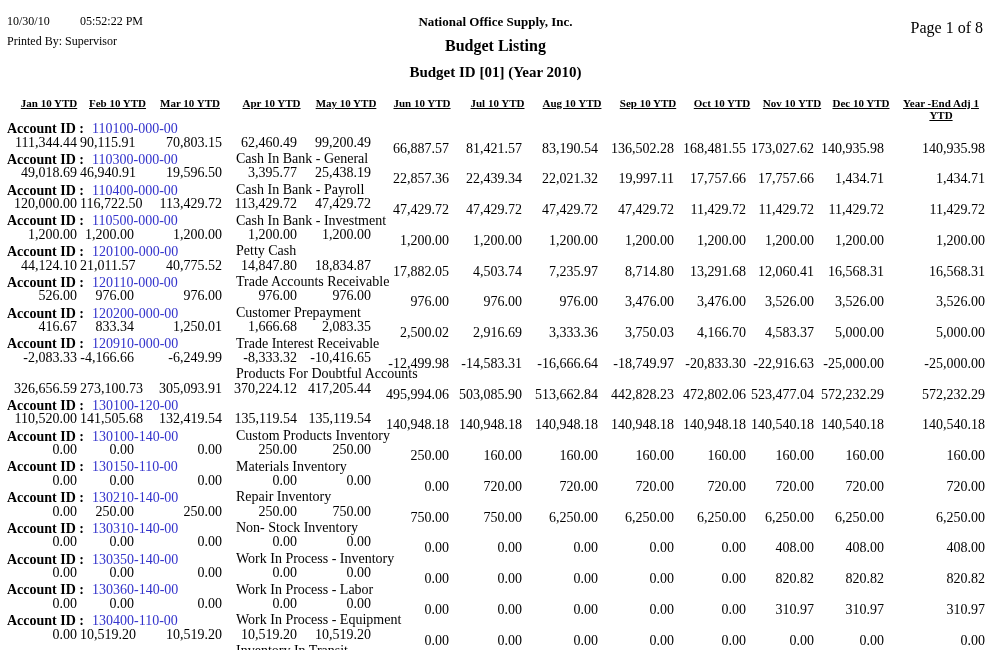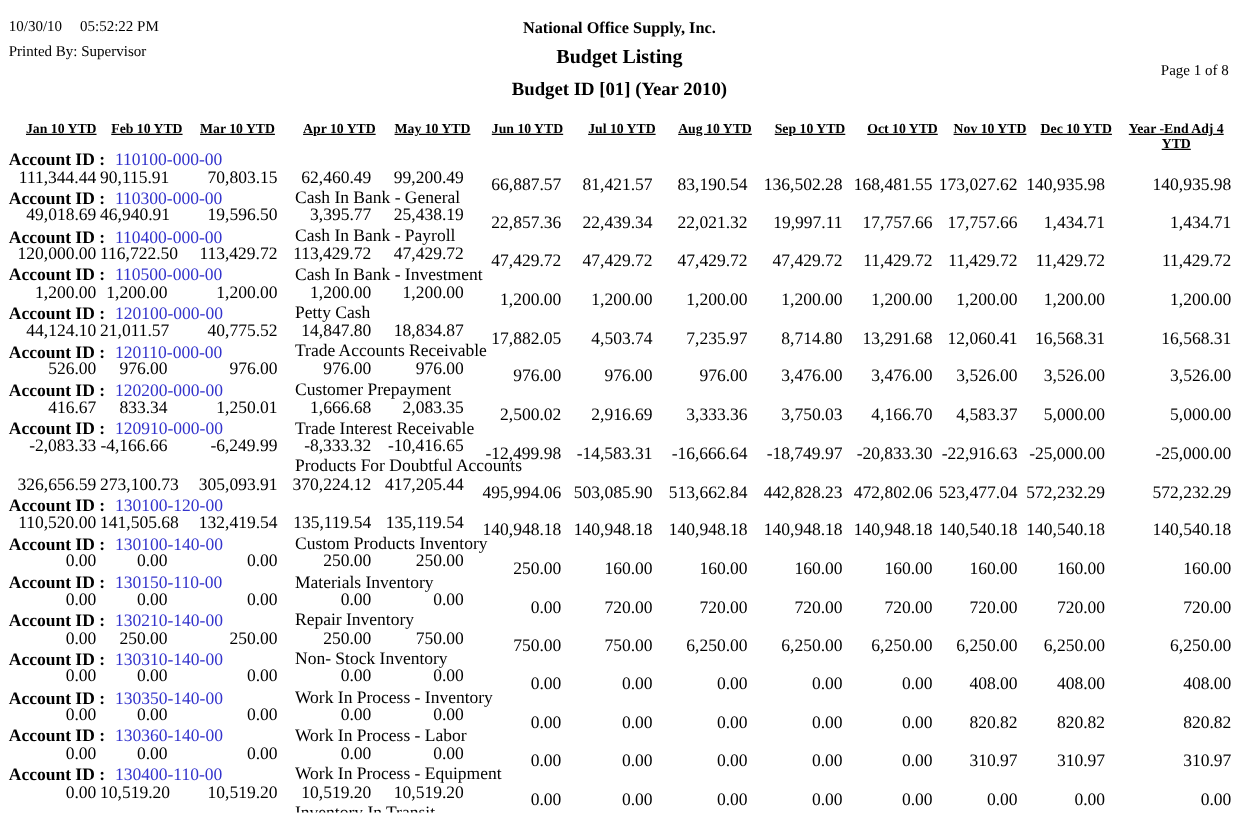--- a/index.html
+++ b/index.html
@@ -7,23 +7,23 @@
     width: 991px; height: 650px;
     background: #ffffff;
     font-family: "Liberation Serif", "DejaVu Serif", serif;
     color: #000000;
   }
   .report { position: relative; width: 991px; height: 650px; overflow: hidden; background: #fff; }
 
   
   .meta { font-size: 12px; white-space: nowrap; }
   .hdr-date      { position: absolute; top: 14px; left: 7px; }
-  .hdr-time      { position: absolute; top: 14px; left: 64px; }
+  .hdr-time      { position: absolute; top: 14px; left: 80px; }
   .hdr-printedby { position: absolute; top: 34px; left: 7px; }
-  .hdr-page      { position: absolute; top: 19px; right: 8px; font-size: 12px; margin-top: 30px; }
+  .hdr-page      { position: absolute; top: 19px; right: 8px; font-size: 16px; }
   .hdr-center    { position: absolute; left: 0; right: 0; text-align: center; white-space: nowrap; }
   .hdr-company   { top: 14px; font-size: 13px; font-weight: bold; }
   .hdr-title     { top: 37px; font-size: 16px; font-weight: bold; }
   .hdr-subtitle  { top: 64px; font-size: 15px; font-weight: bold; }
 
   
   .grid {
     display: grid;
     grid-template-columns: 80px 57px 88px 75px 74px 78px 73px 76px 76px 72px 68px 70px 104px;
     width: 856px;
@@ -68,21 +68,21 @@
     <div class="ch"><span class="u">Apr 10 YTD</span></div>
     <div class="ch"><span class="u">May 10 YTD</span></div>
     <div class="ch"><span class="u">Jun 10 YTD</span></div>
     <div class="ch"><span class="u">Jul 10 YTD</span></div>
     <div class="ch"><span class="u">Aug 10 YTD</span></div>
     <div class="ch"><span class="u">Sep 10 YTD</span></div>
     <div class="ch"><span class="u">Oct 10 YTD</span></div>
     <div class="ch"><span class="u">Nov 10 YTD</span></div>
     <div class="ch"><span class="u">Dec 10 YTD</span></div>
     <div class="ch ch-last">
-      <span class="u">Year -End Adj 4</span><br>
+      <span class="u">Year -End Adj 1</span><br>
       <span class="u">YTD</span>
     </div>
   </div>
 
   <div class="records">
   <div class="record">
     <div class="line1">
       <span class="acct-label">Account ID :</span><span class="acct-id">110100-000-00</span>
       <span class="desc">Cash In Bank - General</span>
     </div>

